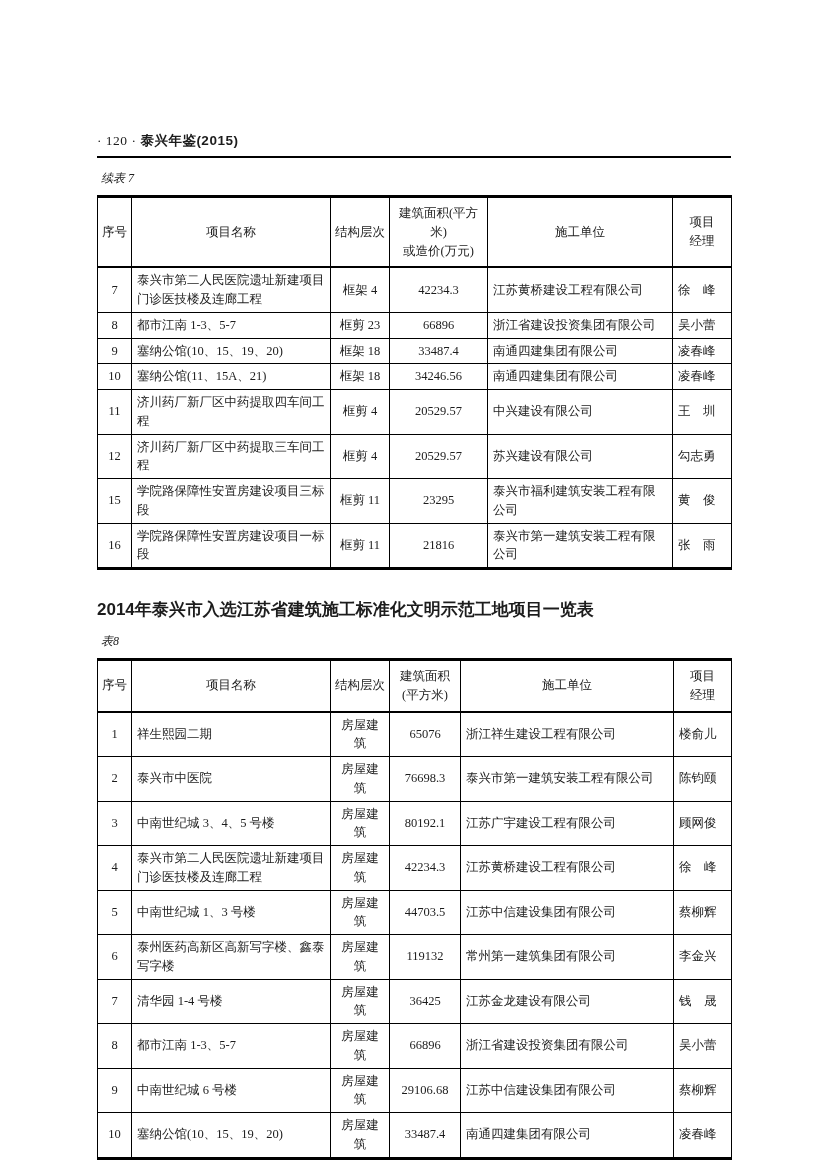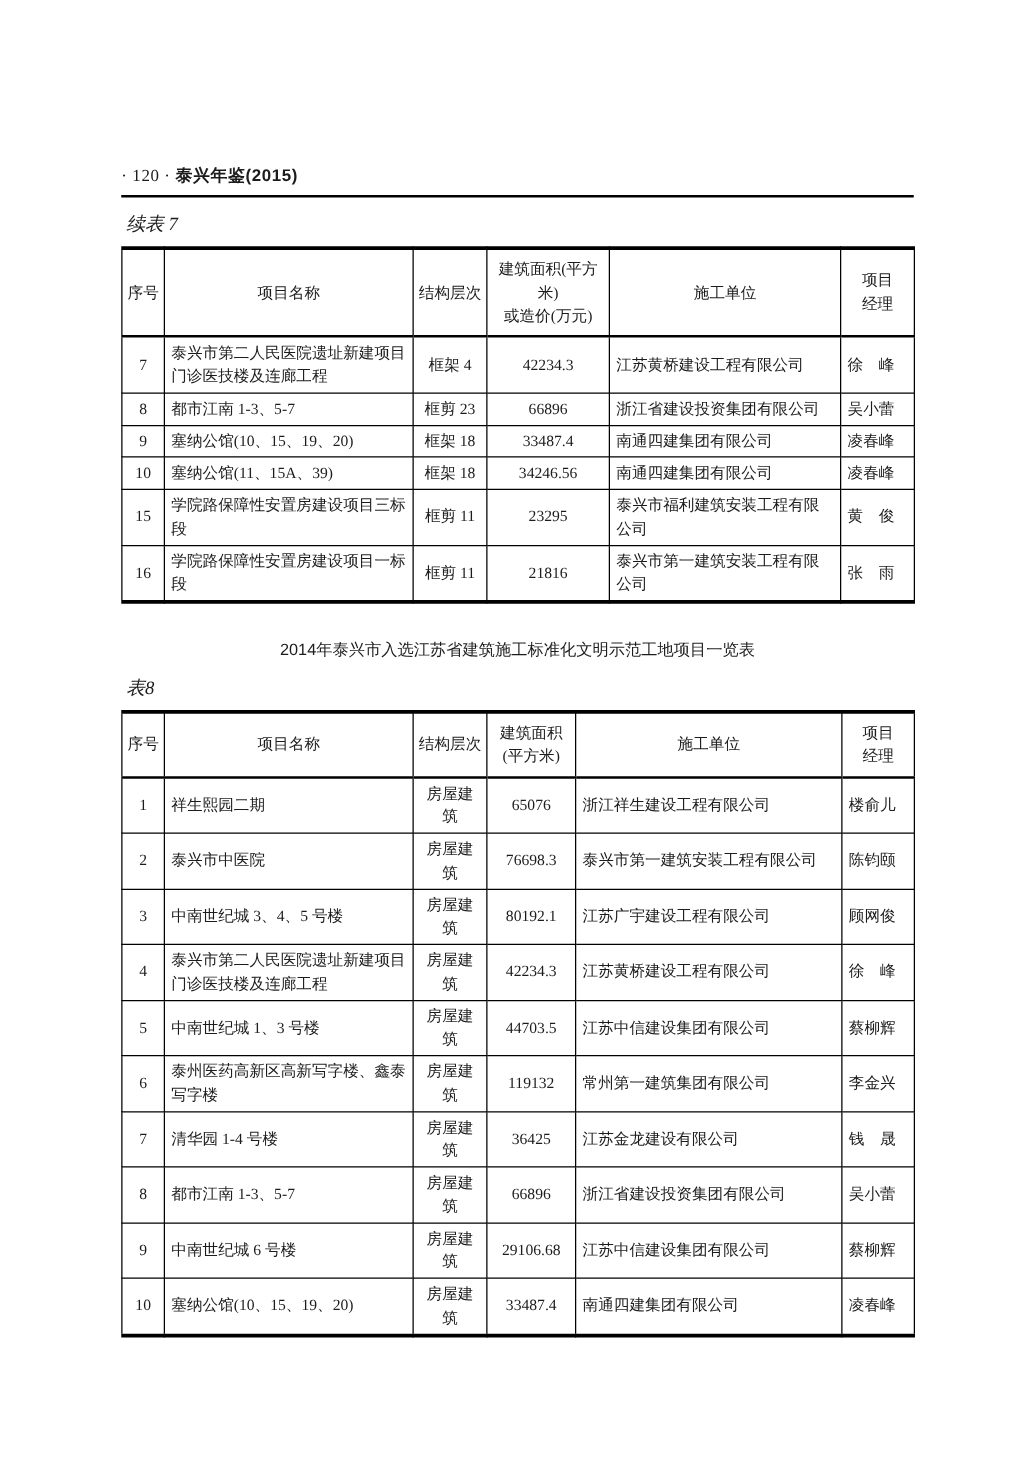--- a/index.html
+++ b/index.html
@@ -7,39 +7,39 @@
     width:826px; height:1169px; background:#ffffff; position:relative;
     font-family:"Liberation Serif","DejaVu Serif",serif; color:#1c1c1c;
     -webkit-font-smoothing:antialiased;
   }
   .content { position:absolute; left:97px; top:116px; width:634px; }
 
   .page-header { font-size:13.5px; letter-spacing:0.5px;margin-top:16px; }
   .page-header .book-title { font-family:"Liberation Sans","DejaVu Sans",sans-serif; font-weight:bold; }
   .header-rule { height:0; border-top:2.5px solid #000; margin-top:6px; }
 
-  .table-label { font-style:italic; font-size:15px; margin:12px 0 8px 4px; }
+  .table-label { font-style:italic; font-size:12px; margin:12px 0 8px 4px; }
 
   table.data-table {
     border-collapse:collapse; width:634px; table-layout:fixed;
     border-top:3px solid #000; border-bottom:3px solid #000;
   }
   table.data-table th, table.data-table td {
     border:1px solid #000; font-size:12.5px; line-height:1.5;
     padding:3px 5px; vertical-align:middle; overflow:hidden;
   }
   table.data-table th {
     font-weight:normal; text-align:center; white-space:pre-line;
     padding:6px 2px; border-bottom:2px solid #000;
   }
   td.c0, td.c2, td.c3 { text-align:center; padding-left:2px; padding-right:2px; }
   td.c1, td.c4, td.c5 { text-align:left; }
 
   .section-title {
-    text-align:center; font-weight:normal; font-size:13px;
+    font-weight:bold; font-size:17px;
     font-family:"Liberation Sans","DejaVu Sans",sans-serif;
     margin:28px 0 0 0;
   }
 </style>
 </head>
 <body>
 
 <div class="content">
 
   <div class="page-header">
@@ -91,25 +91,41 @@
         <tr>
           <td class="c0">9</td>
           <td class="c1">塞纳公馆(10、15、19、20)</td>
           <td class="c2">框架 18</td>
           <td class="c3">33487.4</td>
           <td class="c4">南通四建集团有限公司</td>
           <td class="c5">凌春峰</td>
         </tr>
         <tr>
           <td class="c0">10</td>
-          <td class="c1">塞纳公馆(11、15A、39)</td>
+          <td class="c1">塞纳公馆(11、15A、21)</td>
           <td class="c2">框架 18</td>
           <td class="c3">34246.56</td>
           <td class="c4">南通四建集团有限公司</td>
           <td class="c5">凌春峰</td>
+        </tr>
+        <tr>
+          <td class="c0">11</td>
+          <td class="c1">济川药厂新厂区中药提取四车间工程</td>
+          <td class="c2">框剪 4</td>
+          <td class="c3">20529.57</td>
+          <td class="c4">中兴建设有限公司</td>
+          <td class="c5">王　圳</td>
+        </tr>
+        <tr>
+          <td class="c0">12</td>
+          <td class="c1">济川药厂新厂区中药提取三车间工程</td>
+          <td class="c2">框剪 4</td>
+          <td class="c3">20529.57</td>
+          <td class="c4">苏兴建设有限公司</td>
+          <td class="c5">勾志勇</td>
         </tr>
         <tr>
           <td class="c0">15</td>
           <td class="c1">学院路保障性安置房建设项目三标段</td>
           <td class="c2">框剪 11</td>
           <td class="c3">23295</td>
           <td class="c4">泰兴市福利建筑安装工程有限公司</td>
           <td class="c5">黄　俊</td>
         </tr>
         <tr>

